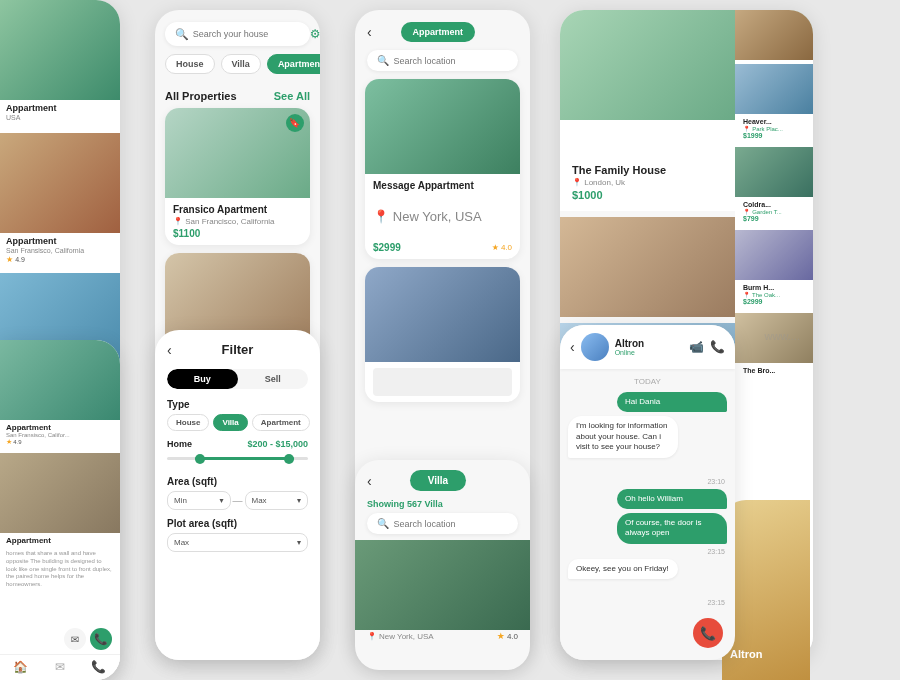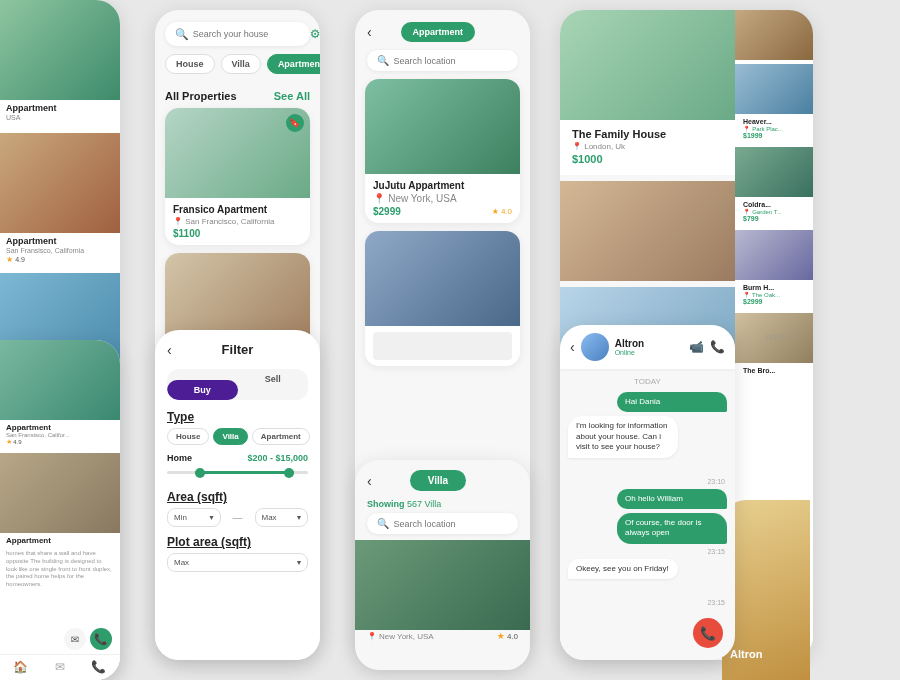--- a/index.html
+++ b/index.html
@@ -173,21 +173,21 @@
       overflow: hidden;
       box-shadow: 0 2px 8px rgba(0,0,0,0.07);
     }
     #card3 .listing-img {
       width: 100%; height: 95px;
       background: linear-gradient(135deg, #7dbfa0, #3d8060);
     }
     #card3 .listing-img.img2 { background: linear-gradient(135deg, #8fa8c8, #4a6888); }
     #card3 .listing-info { padding: 6px 8px; }
     #card3 .l-name { font-size: 10px; font-weight: 700; color: #222; }
-    #card3 .l-loc { font-size: 10px; color: #888; margin: 2px 0; }
+    #card3 .l-loc { font-size: 13px; color: #888; margin: 18px 0; }
     #card3 .l-bottom { display: flex; justify-content: space-between; align-items: center; }
     #card3 .l-price { font-size: 10px; font-weight: 700; color: #2d9e6b; }
     #card3 .l-star { display: flex; align-items: center; gap: 2px; font-size: 8px; color: #f5a623; }
     #card3 .bottom-nav3 {
       position: absolute; bottom: 0; left: 0; right: 0;
       background: #fff;
       display: flex; justify-content: space-around;
       padding: 6px 0 8px;
       border-top: 1px solid #f0f0f0;
     }
@@ -270,23 +270,23 @@
       display: flex; margin: 6px 12px;
       background: #f5f5f5;
       border-radius: 12px;
       overflow: hidden;
     }
     #card5 .bs-btn {
       flex: 1; padding: 5px 0; text-align: center;
       font-size: 9px; font-weight: 600; color: #555;
       border-radius: 10px;
     }
-    #card5 .bs-btn.active { background: #4c1d95; color: #fff; margin-top: 11px; }
+    #card5 .bs-btn.active { background: #000000; color: #fff; }
     #card5 .f-section { padding: 4px 12px; }
-    #card5 .f-label { font-size: 12px; font-weight: 700; color: #222; margin-bottom: 4px; text-decoration: underline; }
+    #card5 .f-label { font-size: 10px; font-weight: 700; color: #222; margin-bottom: 4px; }
     #card5 .type-btns { display: flex; gap: 4px; }
     #card5 .type-btn {
       padding: 3px 8px; border-radius: 10px;
       font-size: 8px; font-weight: 600;
       border: 1.5px solid #ddd;
       background: #fff; color: #555;
     }
     #card5 .type-btn.active { background: #2d9e6b; color: #fff; border-color: #2d9e6b; }
     #card5 .price-range { display: flex; justify-content: space-between; align-items: center; }
     #card5 .pr-label { font-size: 9px; font-weight: 700; color: #222; }
@@ -306,21 +306,21 @@
     }
     #card5 .slider-thumb {
       position: absolute;
       width: 10px; height: 10px;
       background: #2d9e6b;
       border-radius: 50%;
       top: -3.5px;
     }
     #card5 .slider-thumb.left { left: 20%; }
     #card5 .slider-thumb.right { right: 10%; }
-    #card5 .area-row { display: flex; align-items: center; gap: 12px; }
+    #card5 .area-row { display: flex; align-items: center; gap: 2px; }
     #card5 .area-select {
       flex: 1; padding: 4px 6px;
       border: 1px solid #ddd; border-radius: 8px;
       font-size: 8px; color: #555;
       background: #fff;
       display: flex; justify-content: space-between; align-items: center;
     }
     #card5 .area-dash { font-size: 10px; color: #aaa; }
 
     
@@ -575,21 +575,21 @@
     </div>
     <span style="width:14px;"></span>
   </div>
   <div class="search-loc">
     <span style="color:#aaa;font-size:10px;margin-right:4px;">🔍</span>
     <input readonly="" placeholder="Search location" style="">
   </div>
   <div class="listing-card">
     <div class="listing-img"></div>
     <div class="listing-info">
-      <div class="l-name">JuJutu Appartment</div>
+      <div class="l-name">Message Appartment</div>
       <div class="l-loc">📍 <span>New York, USA</span></div>
       <div class="l-bottom">
         <span class="l-price">$2999</span>
         <span class="l-star">★ <span>4.0</span></span>
       </div>
     </div>
   </div>
   <div class="listing-card">
     <div class="listing-img img2"></div>
     <div class="listing-info">
@@ -616,21 +616,21 @@
     <div class="nav-g">
       <span class="nav-g-icon gray">👤</span>
       <span class="nav-g-lbl gray">Profile</span>
     </div>
   </div>
 </div>
 
 <div class="phone-card" id="card4" style="width:253px;">
   <div class="hero-img"></div>
   <div class="house-info">
-    <div style="display:flex;justify-content:space-between;align-items:flex-start;">
+    <div style="display:flex;justify-content:space-between;align-items:flex-start;margin-top:36px;">
       <div>
         <div class="h-name">The Family House</div>
         <div class="h-loc">📍 <span>London, Uk</span></div>
         <div class="h-price">$1000</div>
       </div>
       <div class="h-star">
         <span class="s">★</span>
         <span class="sv">4.0</span>
       </div>
     </div>
@@ -751,21 +751,21 @@
   </div>
 </div>
 
 <div class="phone-card" id="card6">
   <div class="top-bar">
     <span class="back-btn2">‹</span>
     <div class="villa-tab">Villa</div>
     <span style="width:14px;"></span>
   </div>
   <div class="showing2">
-    <span>Showing</span> <span style="color:#2d9e6b;font-weight:400;">567 Villa</span>
+    <span>Showing</span> <span style="color:#2d9e6b;font-weight:700;">567 Villa</span>
   </div>
   <div class="search-loc2">
     <span style="color:#aaa;font-size:10px;margin-right:4px;">🔍</span>
     <input readonly="" placeholder="Search location" style="">
   </div>
   <div class="villa-img"></div>
   <div style="display:flex;align-items:center;gap:2px;padding:1px 12px;">
     <span style="font-size:8px;color:#888;">📍</span>
     <span style="font-size:8px;color:#888;">New York, USA</span>
     <span style="color:#f5a623;font-size:9px;margin-left:auto;">★</span>

